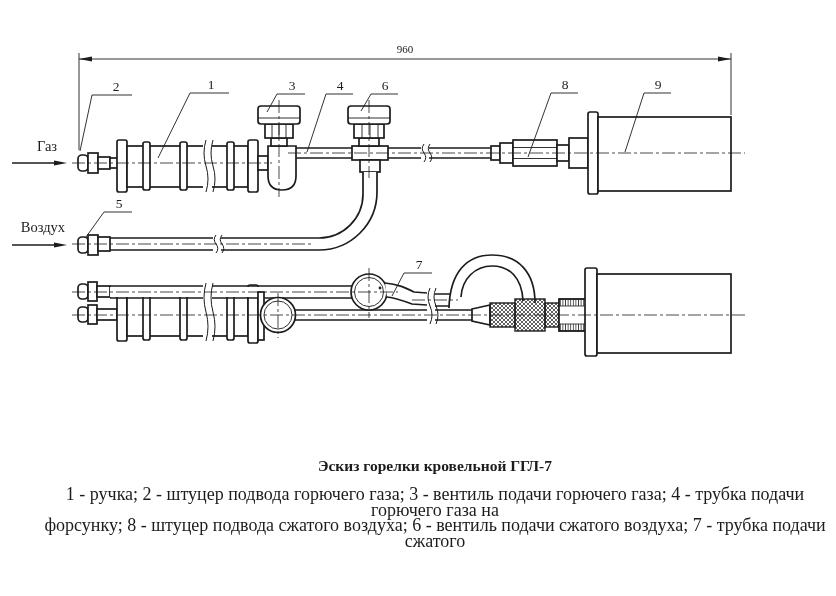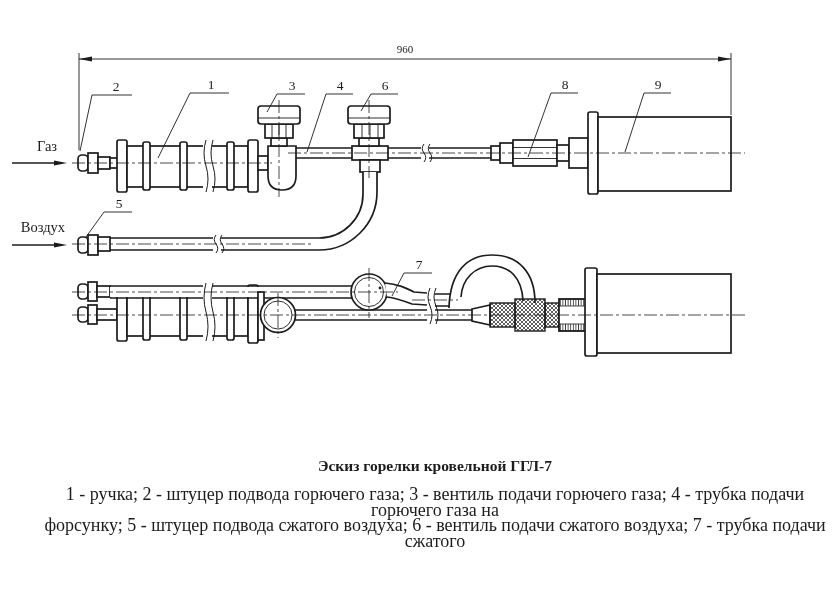--- a/index.html
+++ b/index.html
@@ -265,16 +265,16 @@
       <path class="thin" d="M392,296 L404,273 H432"></path>
       <text class="num" x="419" y="269" text-anchor="middle">7</text>
     </g>
   </g>
 </svg>
 
   <div class="caption">
     <p class="title">Эскиз горелки кровельной ГГЛ-7</p>
     <p class="legend">
       <span>1 - ручка; 2 - штуцер подвода горючего газа; 3 - вентиль подачи горючего газа; 4 - трубка подачи горючего газа на</span><br>
-      <span>форсунку; 5 - штуцер подвода сжатого воздуха; 6 - вентиль подачи сжатого воздуха; 7 - трубка подачи сжатого</span><br>
+      <span>форсунку; 8 - штуцер подвода сжатого воздуха; 6 - вентиль подачи сжатого воздуха; 7 - трубка подачи сжатого</span><br>
     </p>
   </div>
 </div>
 
 </body></html>

